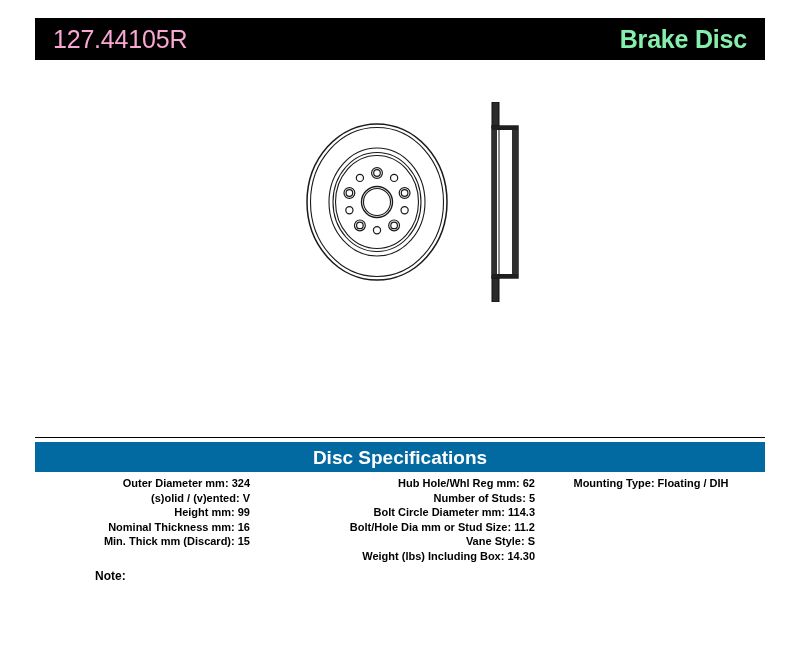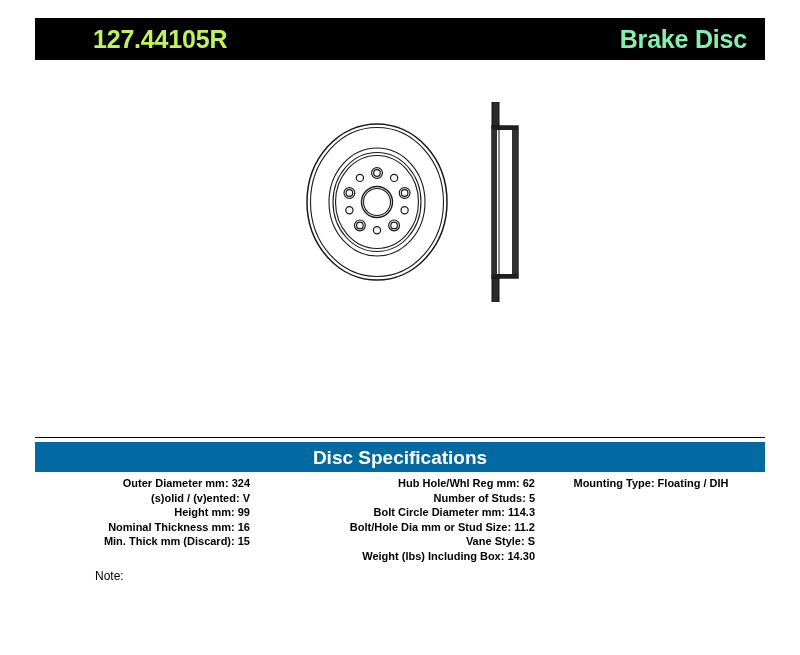--- a/index.html
+++ b/index.html
@@ -33,26 +33,25 @@
     width: 730px;
     height: 42px;
     background: #000000;
     display: flex;
     align-items: center;
     justify-content: space-between;
     box-sizing: border-box;
     padding: 0 18px;
   }
   .header-part {
-    color: #bef264;
+    color: #f9a8d4;
     font-size: 25px;
-    font-weight: bold;
+    font-weight: normal;
     letter-spacing: -0.2px;
     line-height: 1;
-    margin-left: 40px;
   }
   .header-type {
     color: #86efac;
     font-size: 25px;
     font-weight: bold;
     letter-spacing: -0.2px;
     line-height: 1;
   }
 
   
@@ -144,21 +143,21 @@
   .spec-value {
     font-weight: bold;
   }
 
   
   .note {
     position: absolute;
     left: 60px;
     top: 570px;
     font-size: 12px;
-    font-weight: normal;
+    font-weight: bold;
     line-height: 1;
   }
 </style>
 </head>
 <body>
 
 <div class="sheet">
 
   <div class="header-bar">
     <div class="header-part">127.44105R</div>

